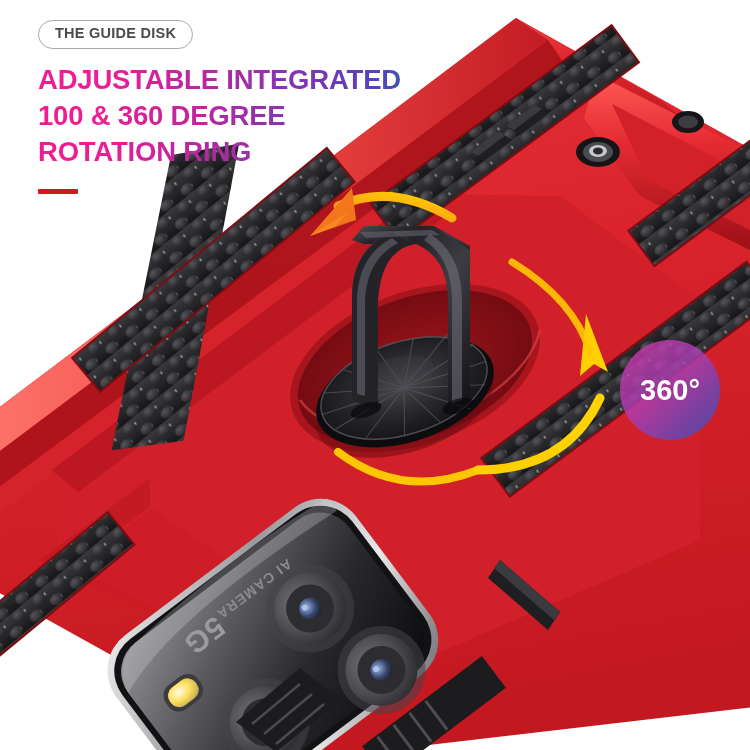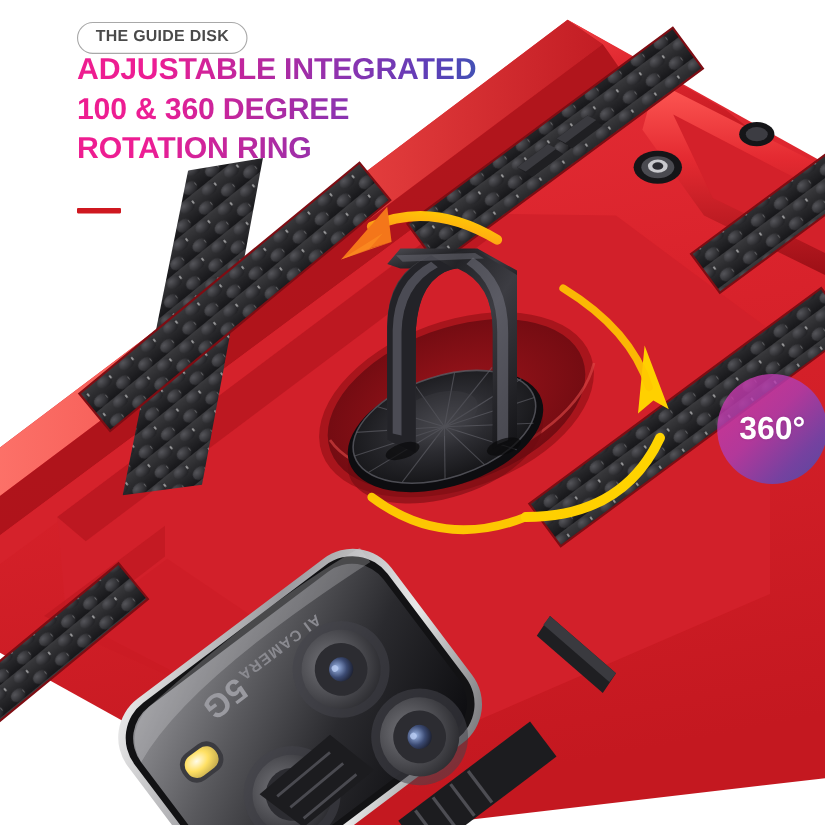--- a/index.html
+++ b/index.html
@@ -20,21 +20,21 @@
     position:absolute;left:38px;top:20px;
     padding:5px 16px 6px 16px;
     border:1.4px solid #a8a8a8;border-radius:20px;
     font-size:14.5px;font-weight:bold;letter-spacing:.25px;
     color:#4a4a4a;background:rgba(255,255,255,.9);
     white-space:nowrap;line-height:1.1;
   }
 
   
   .headline{
-    position:absolute;left:38px;top:45px;width:430px;
+    position:absolute;left:38px;top:62px;width:430px;
     font-size:27.5px;font-weight:bold;line-height:1.30;
     letter-spacing:-.2px;
     text-transform:uppercase;
     background-image:linear-gradient(95deg,#ee1d8f 0%,#ed1d94 16%,#b8289f 38%,#8c33b0 56%,#5c3fb8 74%,#2f5fb2 90%,#1f6fb0 100%);
     -webkit-background-clip:text;background-clip:text;
     color:transparent;-webkit-text-fill-color:transparent;
     white-space:pre-line;
   }
   .accent-bar{
     position:absolute;left:38px;top:189px;
@@ -51,21 +51,21 @@
   #deg100{
     left:236px;top:238px;width:92px;height:92px;font-size:28px;
     background:linear-gradient(135deg,rgba(226,58,160,.80) 0%,rgba(186,64,176,.80) 40%,rgba(108,72,190,.80) 72%,rgba(62,80,186,.82) 100%);
   }
   #deg360{
     left:620px;top:340px;width:100px;height:100px;font-size:29px;
     background:linear-gradient(135deg,rgba(214,56,168,.80) 0%,rgba(170,62,182,.80) 45%,rgba(96,74,190,.80) 75%,rgba(58,82,186,.82) 100%);
     text-align:center;
   }
 
-  .ovl{position:absolute;pointer-events:none;margin-left:32px;}
+  .ovl{position:absolute;pointer-events:none;}
 </style>
 </head>
 <body>
 
 <div id="stage">
 
   <div id="photo">
   <svg viewBox="0 0 750 750" xmlns="http://www.w3.org/2000/svg">
     <defs>
 

